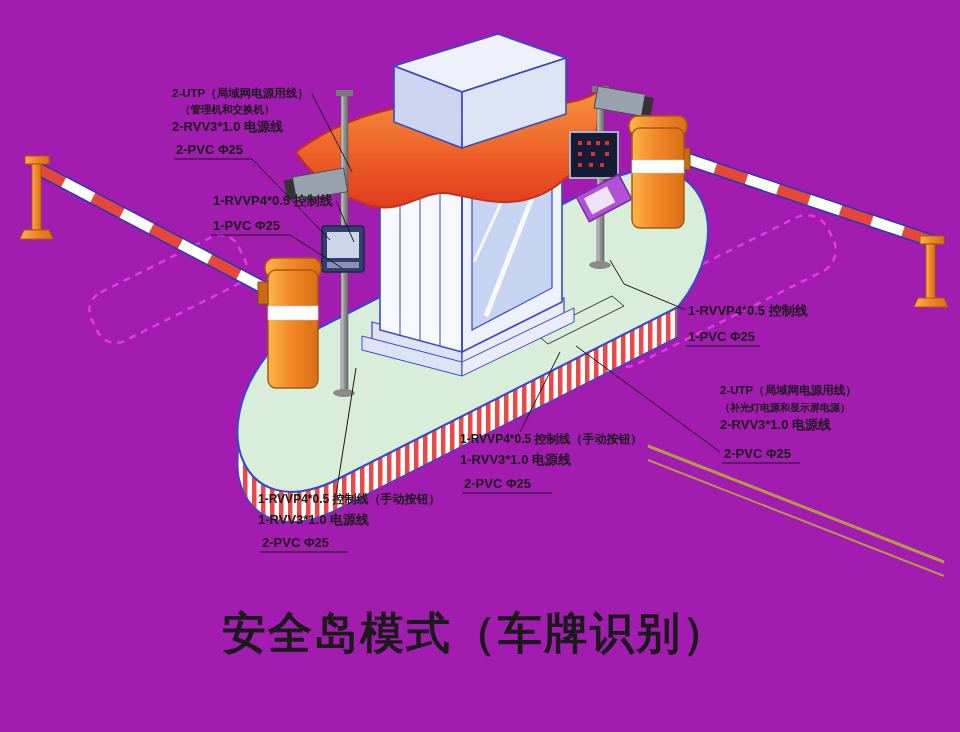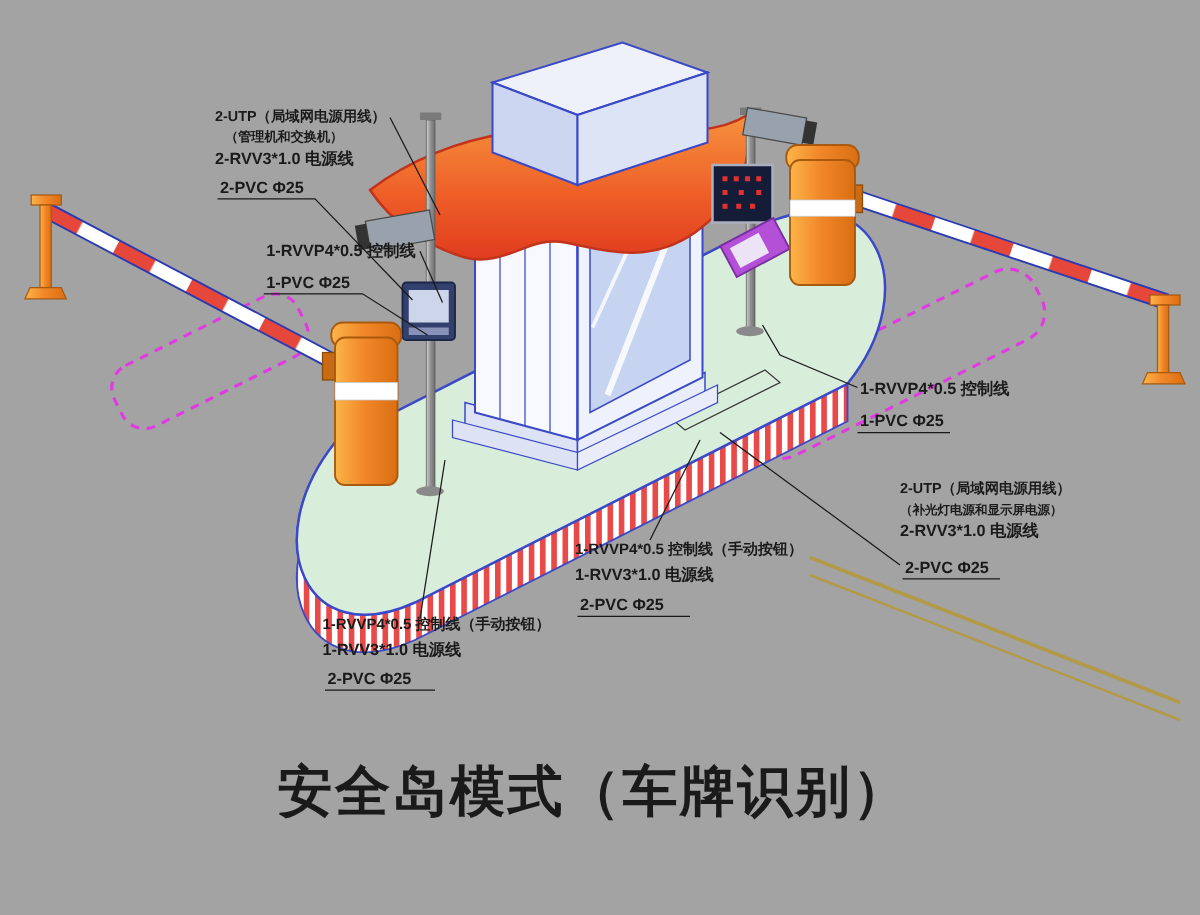--- a/index.html
+++ b/index.html
@@ -1,16 +1,16 @@
 <!DOCTYPE html>
 <html><head>
 <meta charset="utf-8">
 <style>
   html,body{margin:0;padding:0;background:#ffffff;}
-  .stage{position:relative;width:960px;height:732px;background:#a3a3a3;overflow:hidden;
+  .stage{position:relative;width:960px;height:732px;background:#a21caf;overflow:hidden;
          font-family:"Liberation Sans","DejaVu Sans",sans-serif;}
   svg{display:block;}
   text{font-family:"Liberation Sans","DejaVu Sans",sans-serif;fill:#1a1a1a;}
   .lbl{font-weight:700;}
   .lbl-sm{font-weight:700;}
   .title{font-weight:600;letter-spacing:2px;}
 </style>
 </head>
 <body>
 

